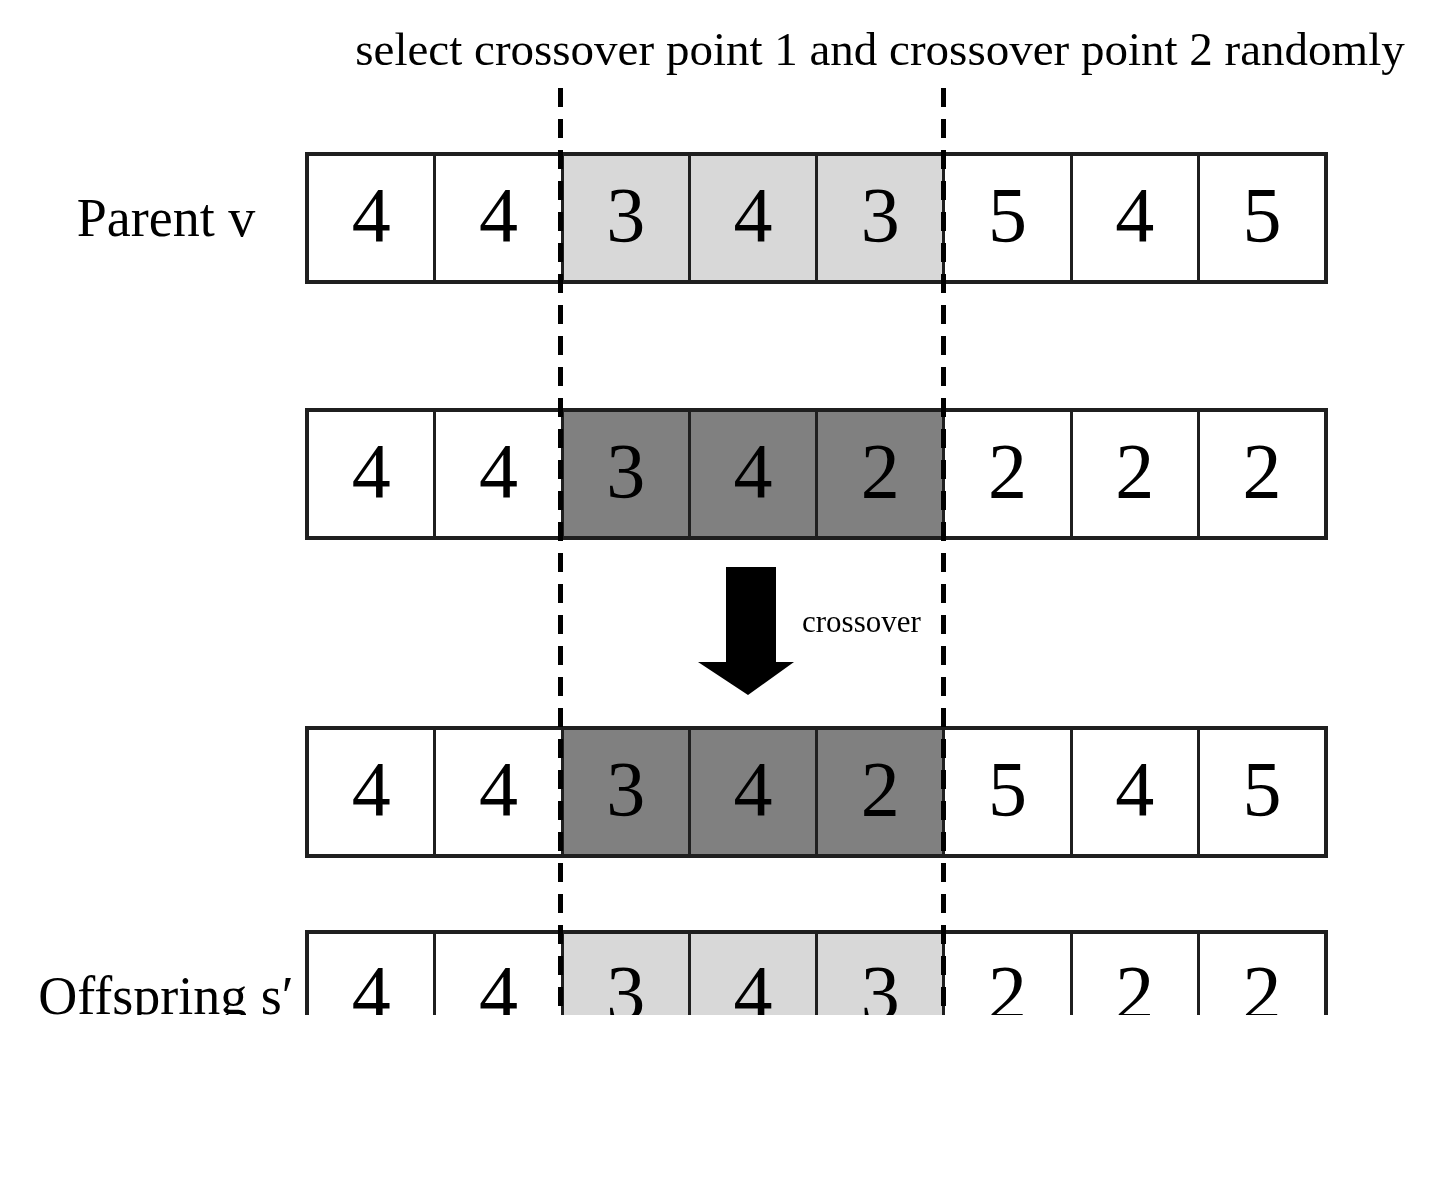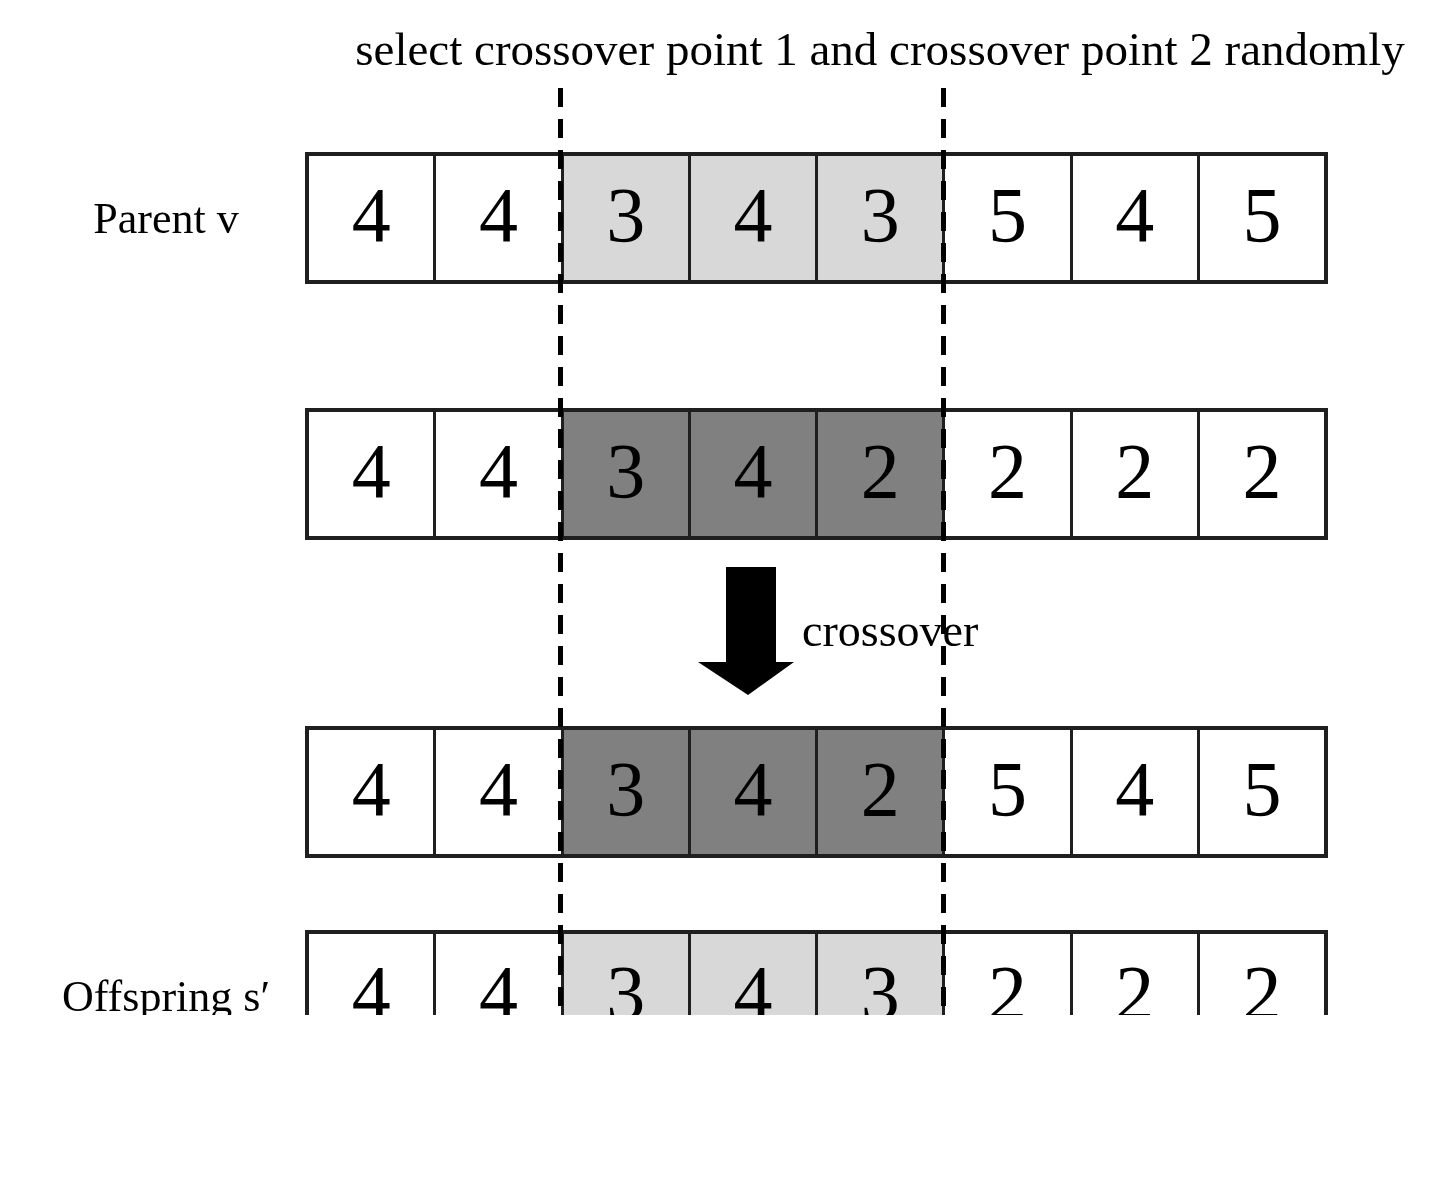--- a/index.html
+++ b/index.html
@@ -56,21 +56,21 @@
   .row-3 { top: 930px; }
   .row-label {
     position: absolute;
     left: 0;
     top: 0;
     width: 332px;
     height: 100%;
     display: flex;
     align-items: center;
     justify-content: center;
-    font-size: 44px;
+    font-size: 54px;
     white-space: nowrap;
   }
   .cells {
     position: absolute;
     left: 305px;
     top: 0;
     width: 1023px;
     height: 100%;
     display: flex;
     box-sizing: border-box;
@@ -97,21 +97,21 @@
     top: 560px;
     width: 120px;
     height: 140px;
     z-index: 2;
   }
   .arrow-fill { fill: var(--text); }
   .crossover-label {
     position: absolute;
     left: 802px;
     top: 604px;
-    font-size: 46px;
+    font-size: 31px;
     white-space: nowrap;
     z-index: 2;
   }
 </style>
 </head>
 <body>
 
 <div class="page">
 
   <div class="title">select crossover point 1 and crossover point 2 randomly</div>

